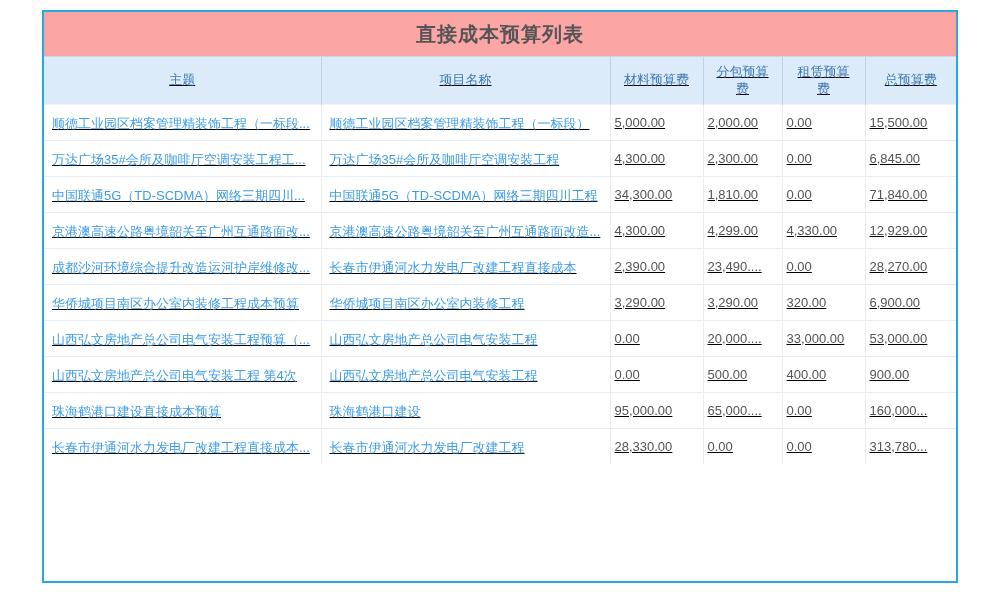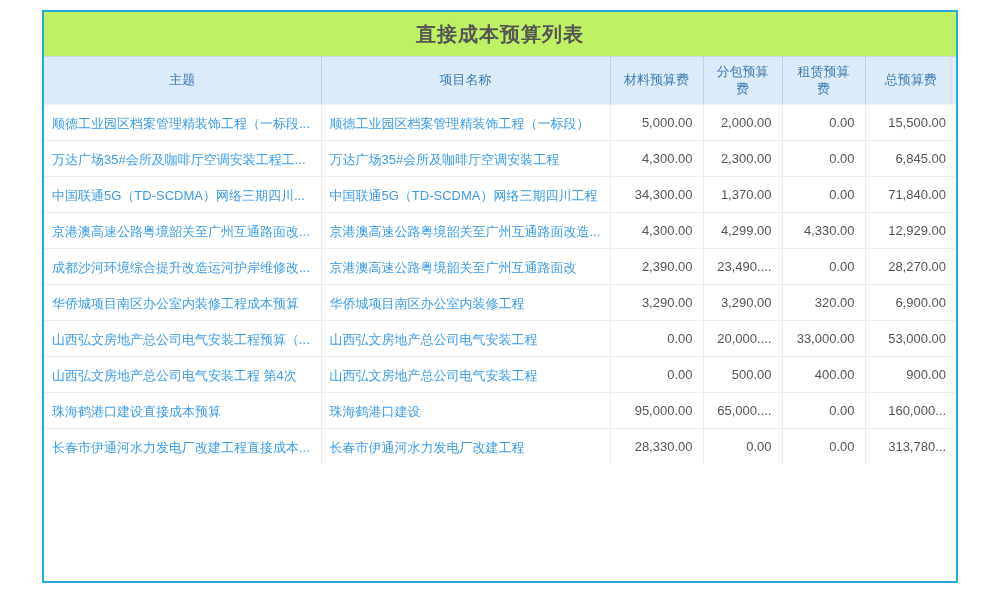--- a/index.html
+++ b/index.html
@@ -7,45 +7,45 @@
     width:1000px;height:600px;background:#ffffff;position:relative;
     font-family:"Liberation Sans","DejaVu Sans",sans-serif;
     -webkit-font-smoothing:antialiased;
   }
   .panel{
     position:absolute;left:42px;top:10px;width:916px;height:573px;
     border:2px solid #29a8e0;background:#ffffff;box-sizing:border-box;
     overflow:hidden;
   }
   .title-bar{
-    height:45px;background:#bef264;border-bottom:1px solid #ccd9e2;
+    height:45px;background:#fca5a5;border-bottom:1px solid #ccd9e2;
     display:flex;align-items:center;justify-content:center;box-sizing:border-box;
   }
   .title-bar h1{
     margin:0;font-size:20px;font-weight:bold;color:#555555;letter-spacing:1px;
   }
   table{
-    width:100%;border-collapse:collapse;table-layout:fixed;
+    width:100%;border-collapse:collapse;table-layout:fixed;text-decoration:underline;
   }
   thead th{
     background:#dcebfa;color:#3c79b2;font-weight:normal;font-size:13px;
     height:47px;padding:2px 12px;text-align:center;vertical-align:middle;
     border-right:1px solid #b9d4ea;box-sizing:border-box;line-height:1.35;
   }
   thead th:last-child{border-right:none;}
   tbody td{
     height:36px;font-size:13px;box-sizing:border-box;
     border-top:1px solid #e7edf2;border-right:1px solid #ececec;
     white-space:nowrap;overflow:hidden;vertical-align:middle;
     background:#ffffff;
   }
   tbody tr:first-child td{border-top:1px solid #f0f4f7;}
   tbody td:last-child{border-right:none;}
   td.cell-link{color:#3d9ce8;text-align:left;padding:4px 6px 0 8px;cursor:pointer;}
-  td.cell-num{color:#555555;text-align:right;padding:0 10px 0 4px;}
+  td.cell-num{color:#555555;padding:0 10px 0 4px;}
 </style>
 </head>
 <body>
 
 <div class="panel">
   <div class="title-bar">
     <h1>直接成本预算列表</h1>
   </div>
   <table>
     <colgroup>
@@ -80,35 +80,35 @@
           <td class="cell-link">万达广场35#会所及咖啡厅空调安装工程</td>
           <td class="cell-num">4,300.00</td>
           <td class="cell-num">2,300.00</td>
           <td class="cell-num">0.00</td>
           <td class="cell-num">6,845.00</td>
         </tr>
         <tr>
           <td class="cell-link">中国联通5G（TD-SCDMA）网络三期四川...</td>
           <td class="cell-link">中国联通5G（TD-SCDMA）网络三期四川工程</td>
           <td class="cell-num">34,300.00</td>
-          <td class="cell-num">1,370.00</td>
+          <td class="cell-num">1,810.00</td>
           <td class="cell-num">0.00</td>
           <td class="cell-num">71,840.00</td>
         </tr>
         <tr>
           <td class="cell-link">京港澳高速公路粤境韶关至广州互通路面改...</td>
           <td class="cell-link">京港澳高速公路粤境韶关至广州互通路面改造...</td>
           <td class="cell-num">4,300.00</td>
           <td class="cell-num">4,299.00</td>
           <td class="cell-num">4,330.00</td>
           <td class="cell-num">12,929.00</td>
         </tr>
         <tr>
           <td class="cell-link">成都沙河环境综合提升改造运河护岸维修改...</td>
-          <td class="cell-link">京港澳高速公路粤境韶关至广州互通路面改</td>
+          <td class="cell-link">长春市伊通河水力发电厂改建工程直接成本</td>
           <td class="cell-num">2,390.00</td>
           <td class="cell-num">23,490....</td>
           <td class="cell-num">0.00</td>
           <td class="cell-num">28,270.00</td>
         </tr>
         <tr>
           <td class="cell-link">华侨城项目南区办公室内装修工程成本预算</td>
           <td class="cell-link">华侨城项目南区办公室内装修工程</td>
           <td class="cell-num">3,290.00</td>
           <td class="cell-num">3,290.00</td>

